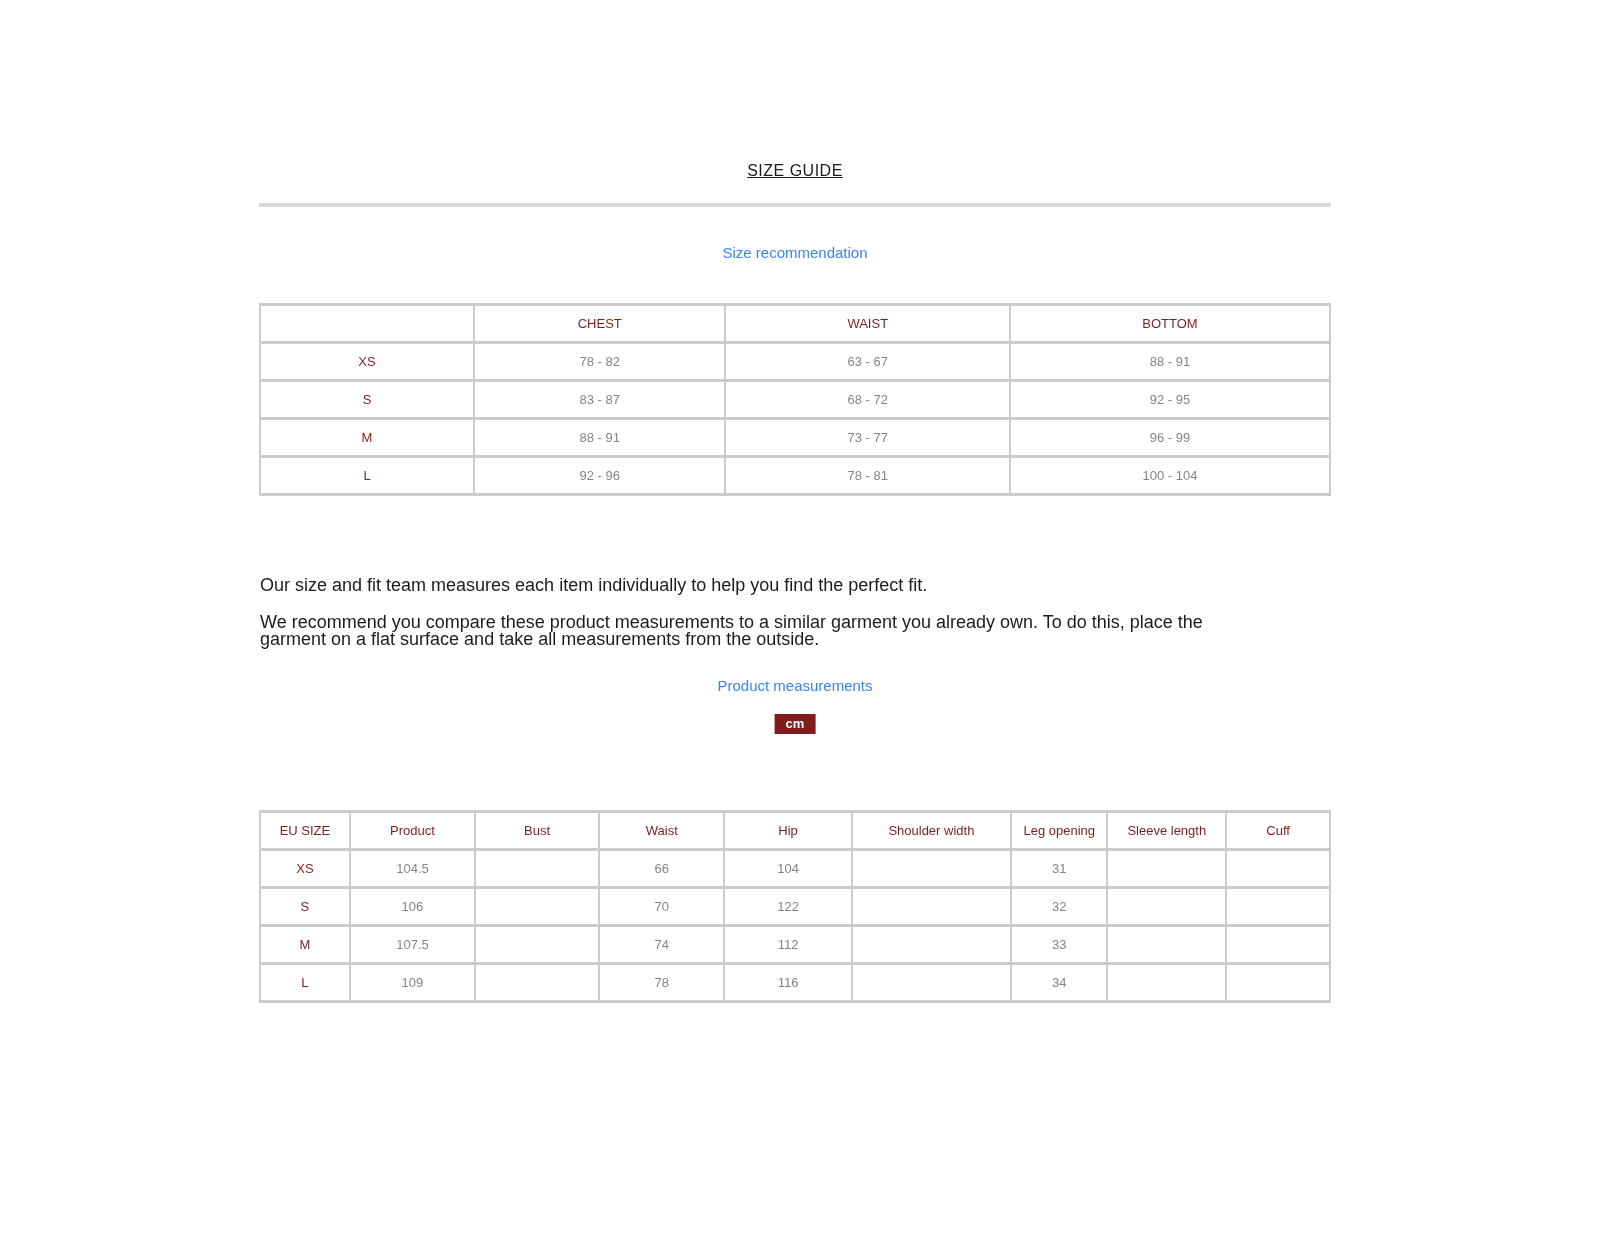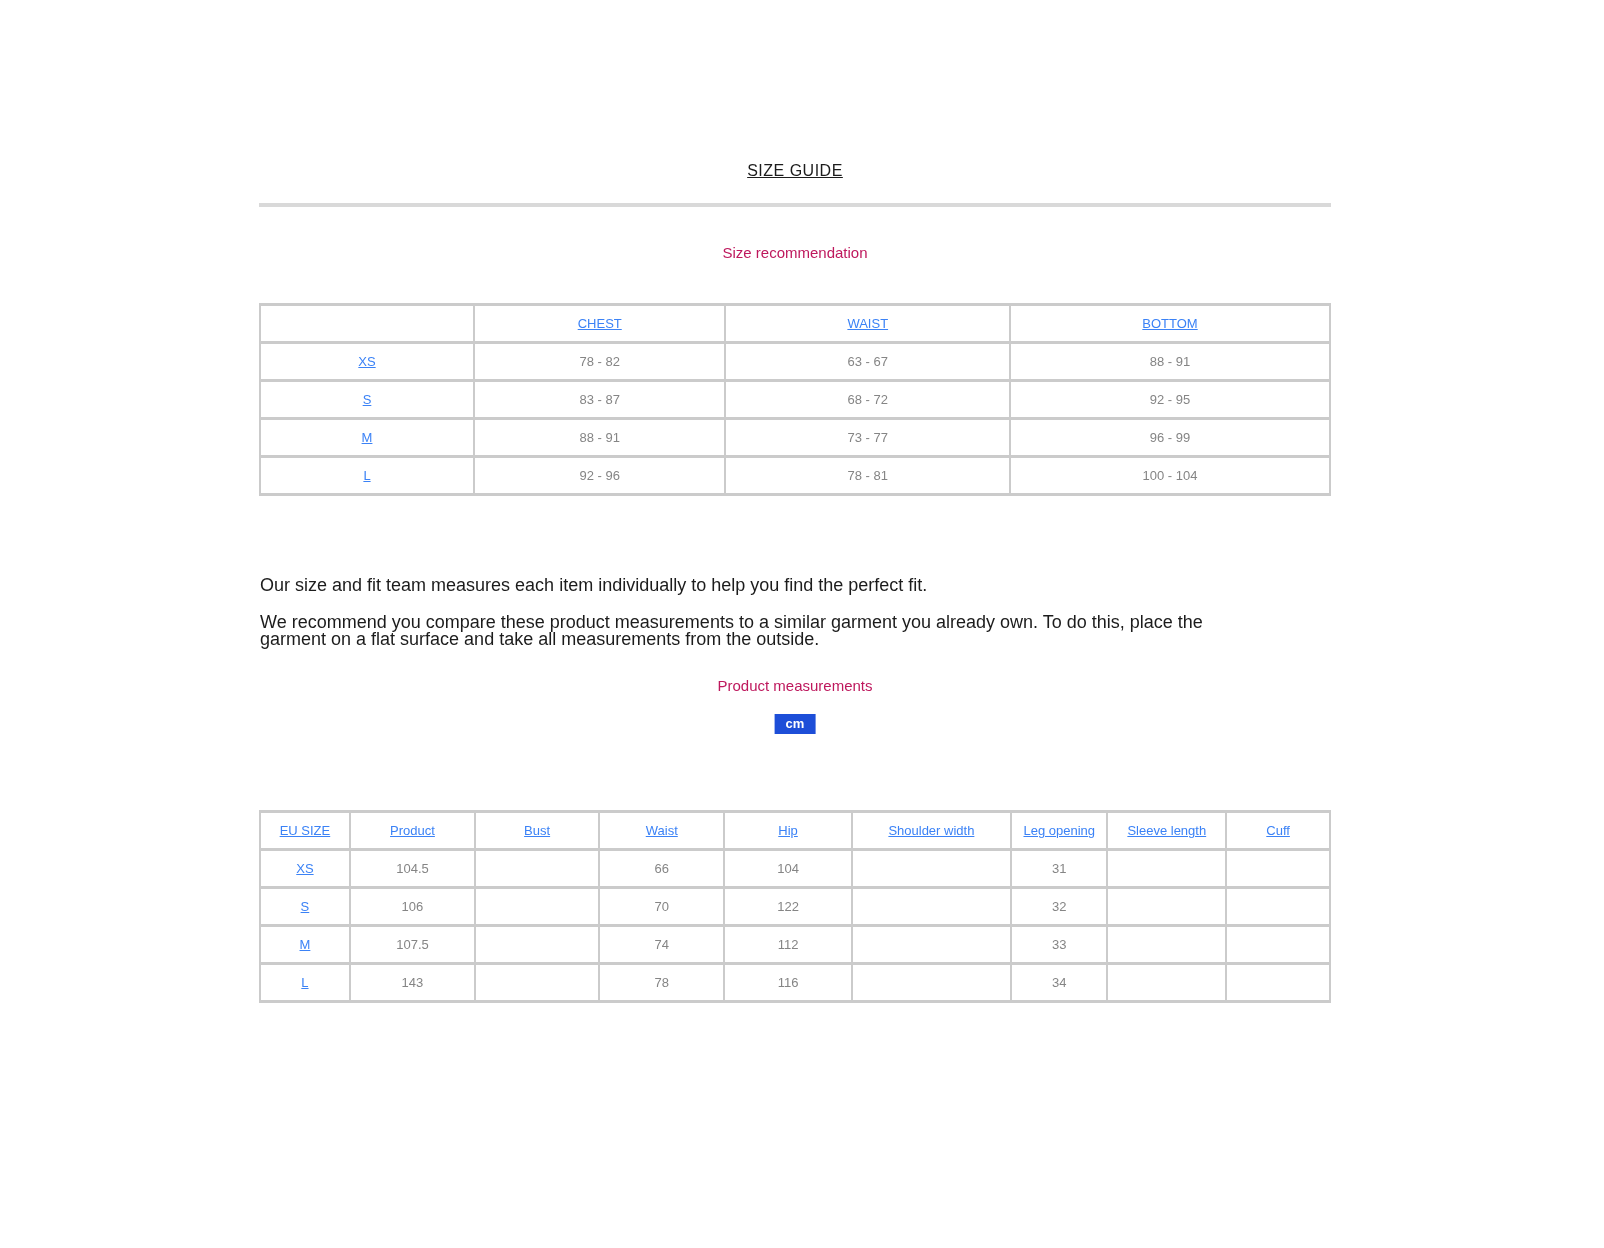--- a/index.html
+++ b/index.html
@@ -39,21 +39,21 @@
     width: 100%;
     height: 4px;
     background: #d9d9d9;
   }
   .section-heading {
     position: absolute;
     left: 0;
     width: 100%;
     text-align: center;
     font-size: 15px;
-    color: #be185d;
+    color: #3b82f6;
   }
   .heading-1 { top: 244px; }
   .heading-2 { top: 677px; }
 
   table {
     border-collapse: collapse;
     table-layout: fixed;
     width: 100%;
     background: #ffffff;
   }
@@ -65,22 +65,21 @@
     height: 35px;
     text-align: center;
     vertical-align: middle;
     font-size: 13px;
     font-weight: normal;
     padding: 0 4px;
     overflow: hidden;
     white-space: nowrap;
   }
   th, td.lbl {
-    color: #3b82f6;
-    text-decoration: underline;
+    color: #7f1d1d;
   }
   td.val {
     color: #858585;
   }
   .table-1 { position: absolute; top: 303px; left: 0; }
   .table-2 { position: absolute; top: 790px; left: 0; margin-top: 20px; }
 
   .para {
     position: absolute;
     left: 1px;
@@ -89,21 +88,21 @@
     line-height: 17px;
   }
   .para-1 { top: 559px; width: 1060px; }
   .para-2 { top: 598px; width: 988px; margin-top: 16px; }
 
   .unit-badge {
     position: absolute;
     top: 714px;
     left: 50%;
     transform: translateX(-50%);
-    background: #1d4ed8;
+    background: #7f1d1d;
     color: #ffffff;
     font-size: 13px;
     font-weight: bold;
     padding: 2px 11px 3px 11px;
     cursor: pointer;
   }
 </style>
 </head>
 <body>
 
@@ -219,21 +218,21 @@
           <td class="val"></td>
           <td class="val">74</td>
           <td class="val">112</td>
           <td class="val"></td>
           <td class="val">33</td>
           <td class="val"></td>
           <td class="val"></td>
         </tr>
         <tr>
           <td class="lbl">L</td>
-          <td class="val">143</td>
+          <td class="val">109</td>
           <td class="val"></td>
           <td class="val">78</td>
           <td class="val">116</td>
           <td class="val"></td>
           <td class="val">34</td>
           <td class="val"></td>
           <td class="val"></td>
         </tr>
       </tbody>
     </table>

